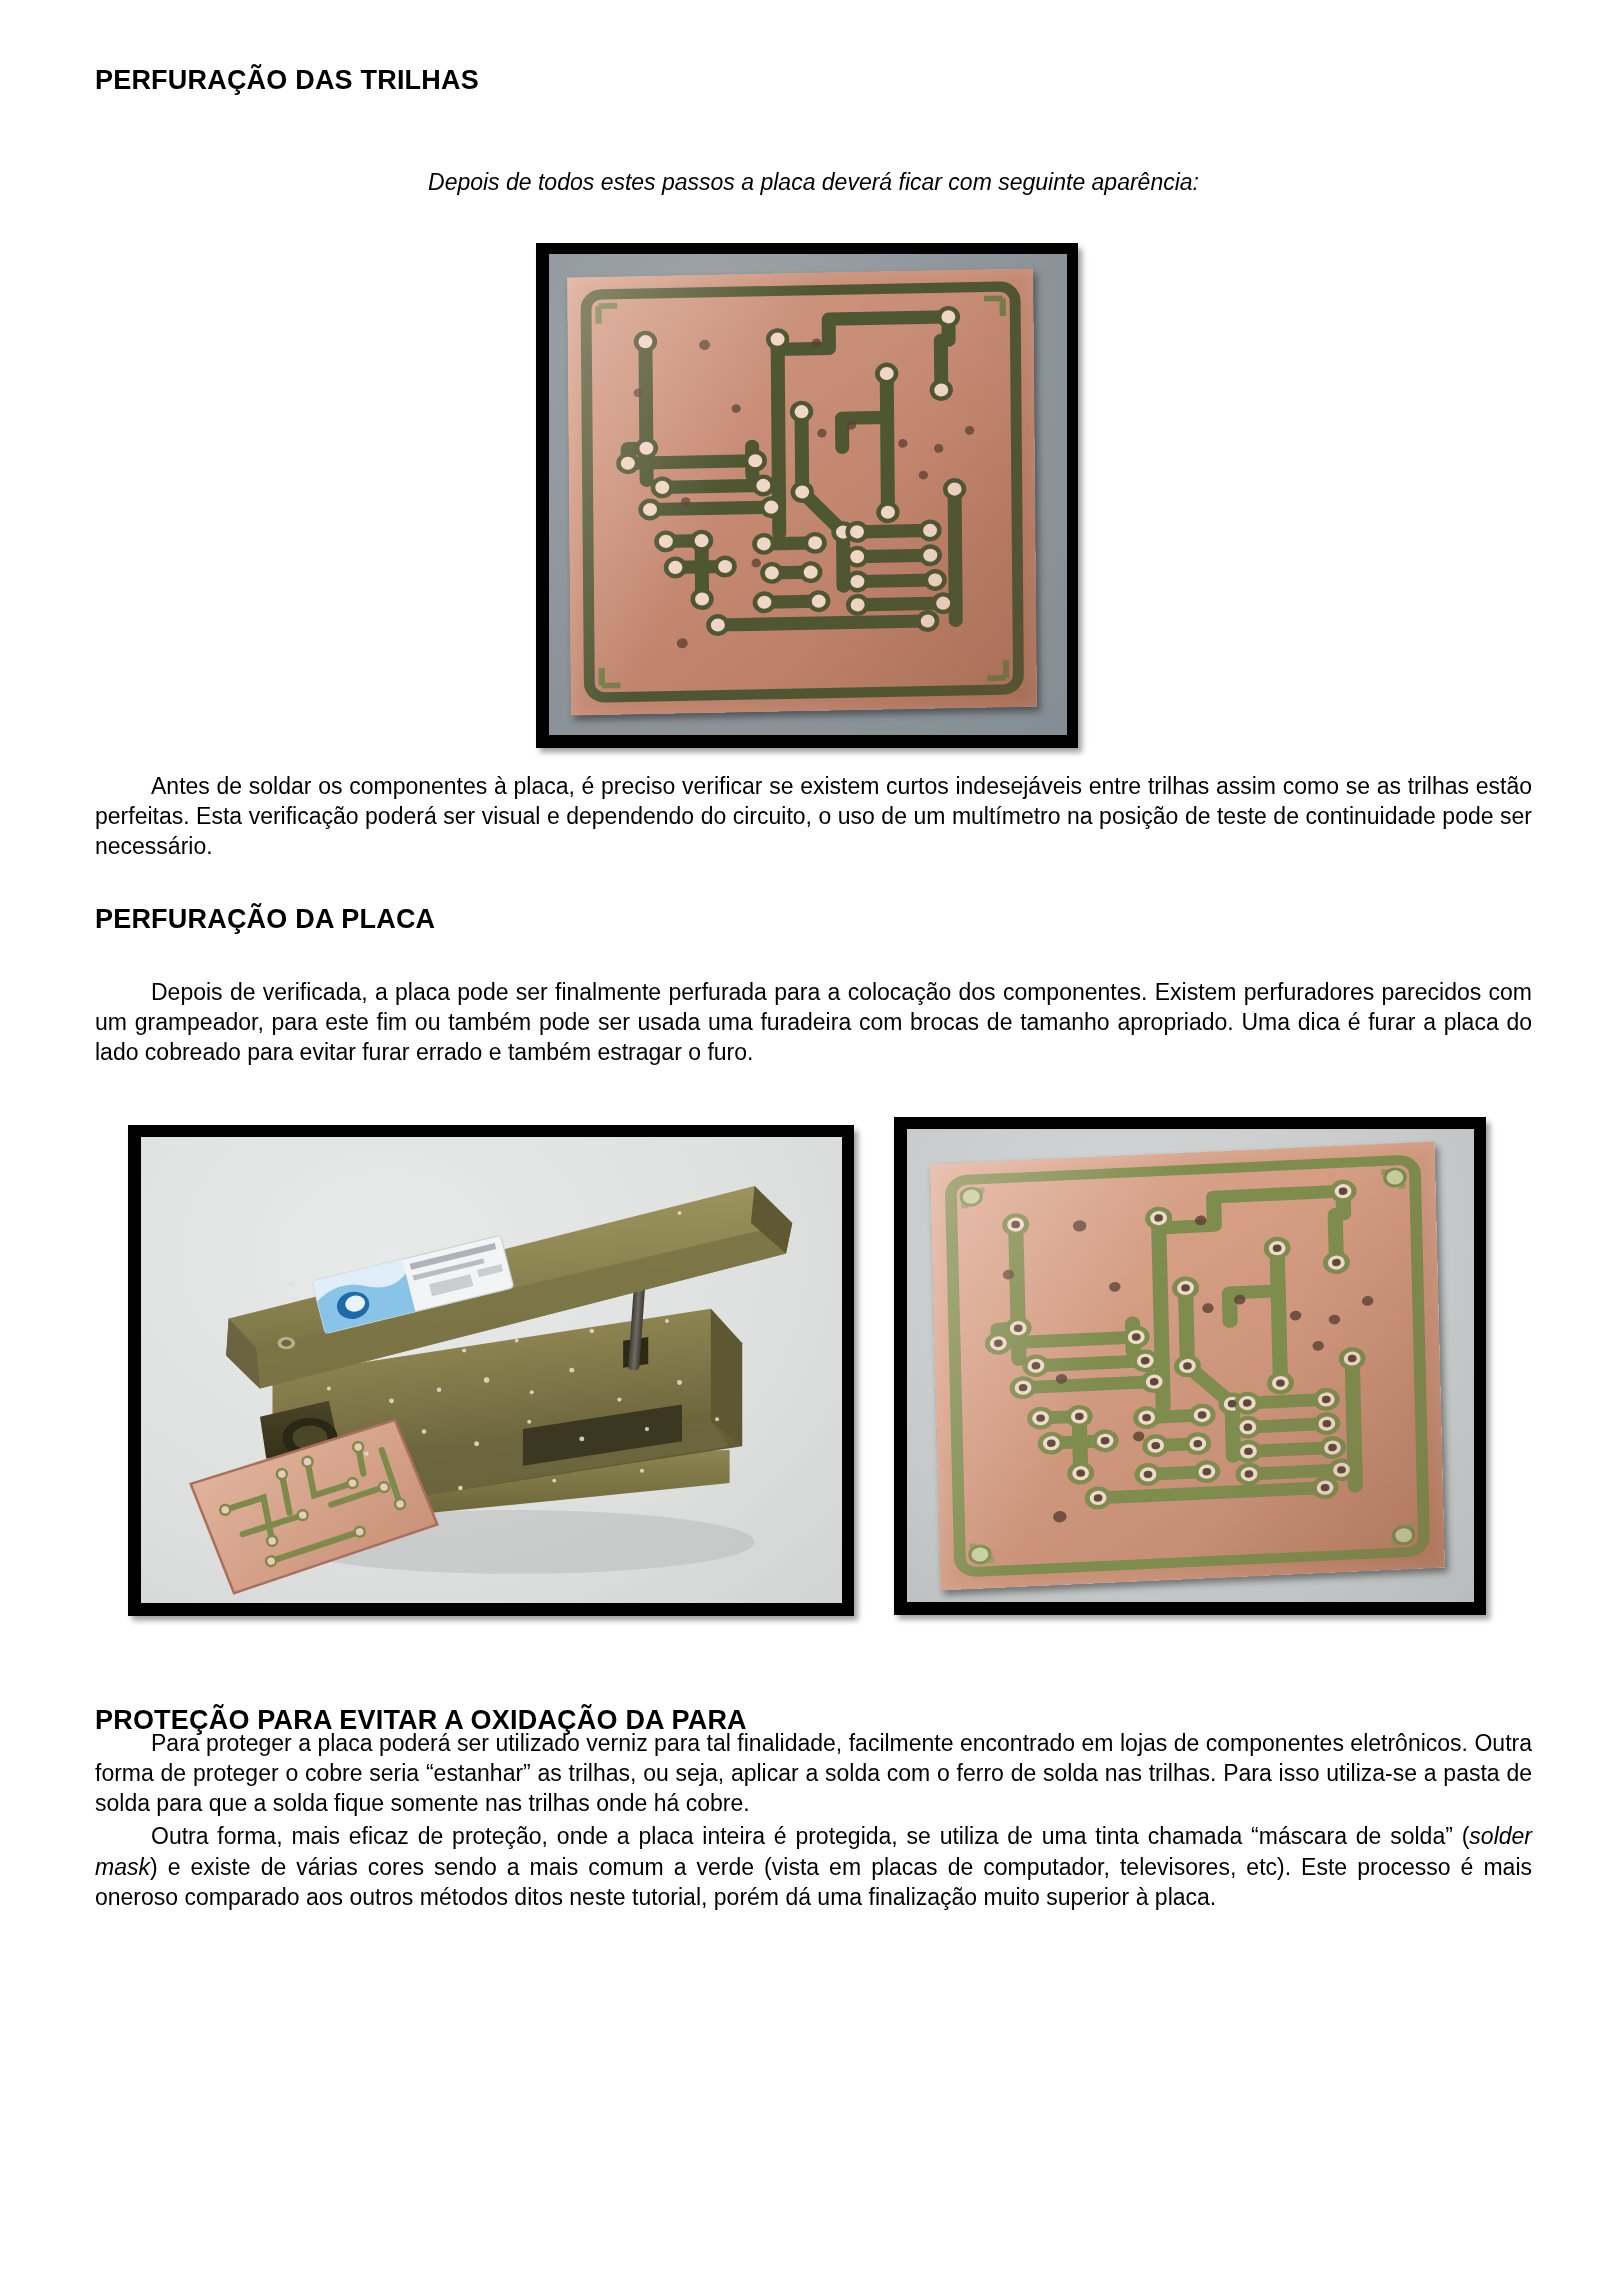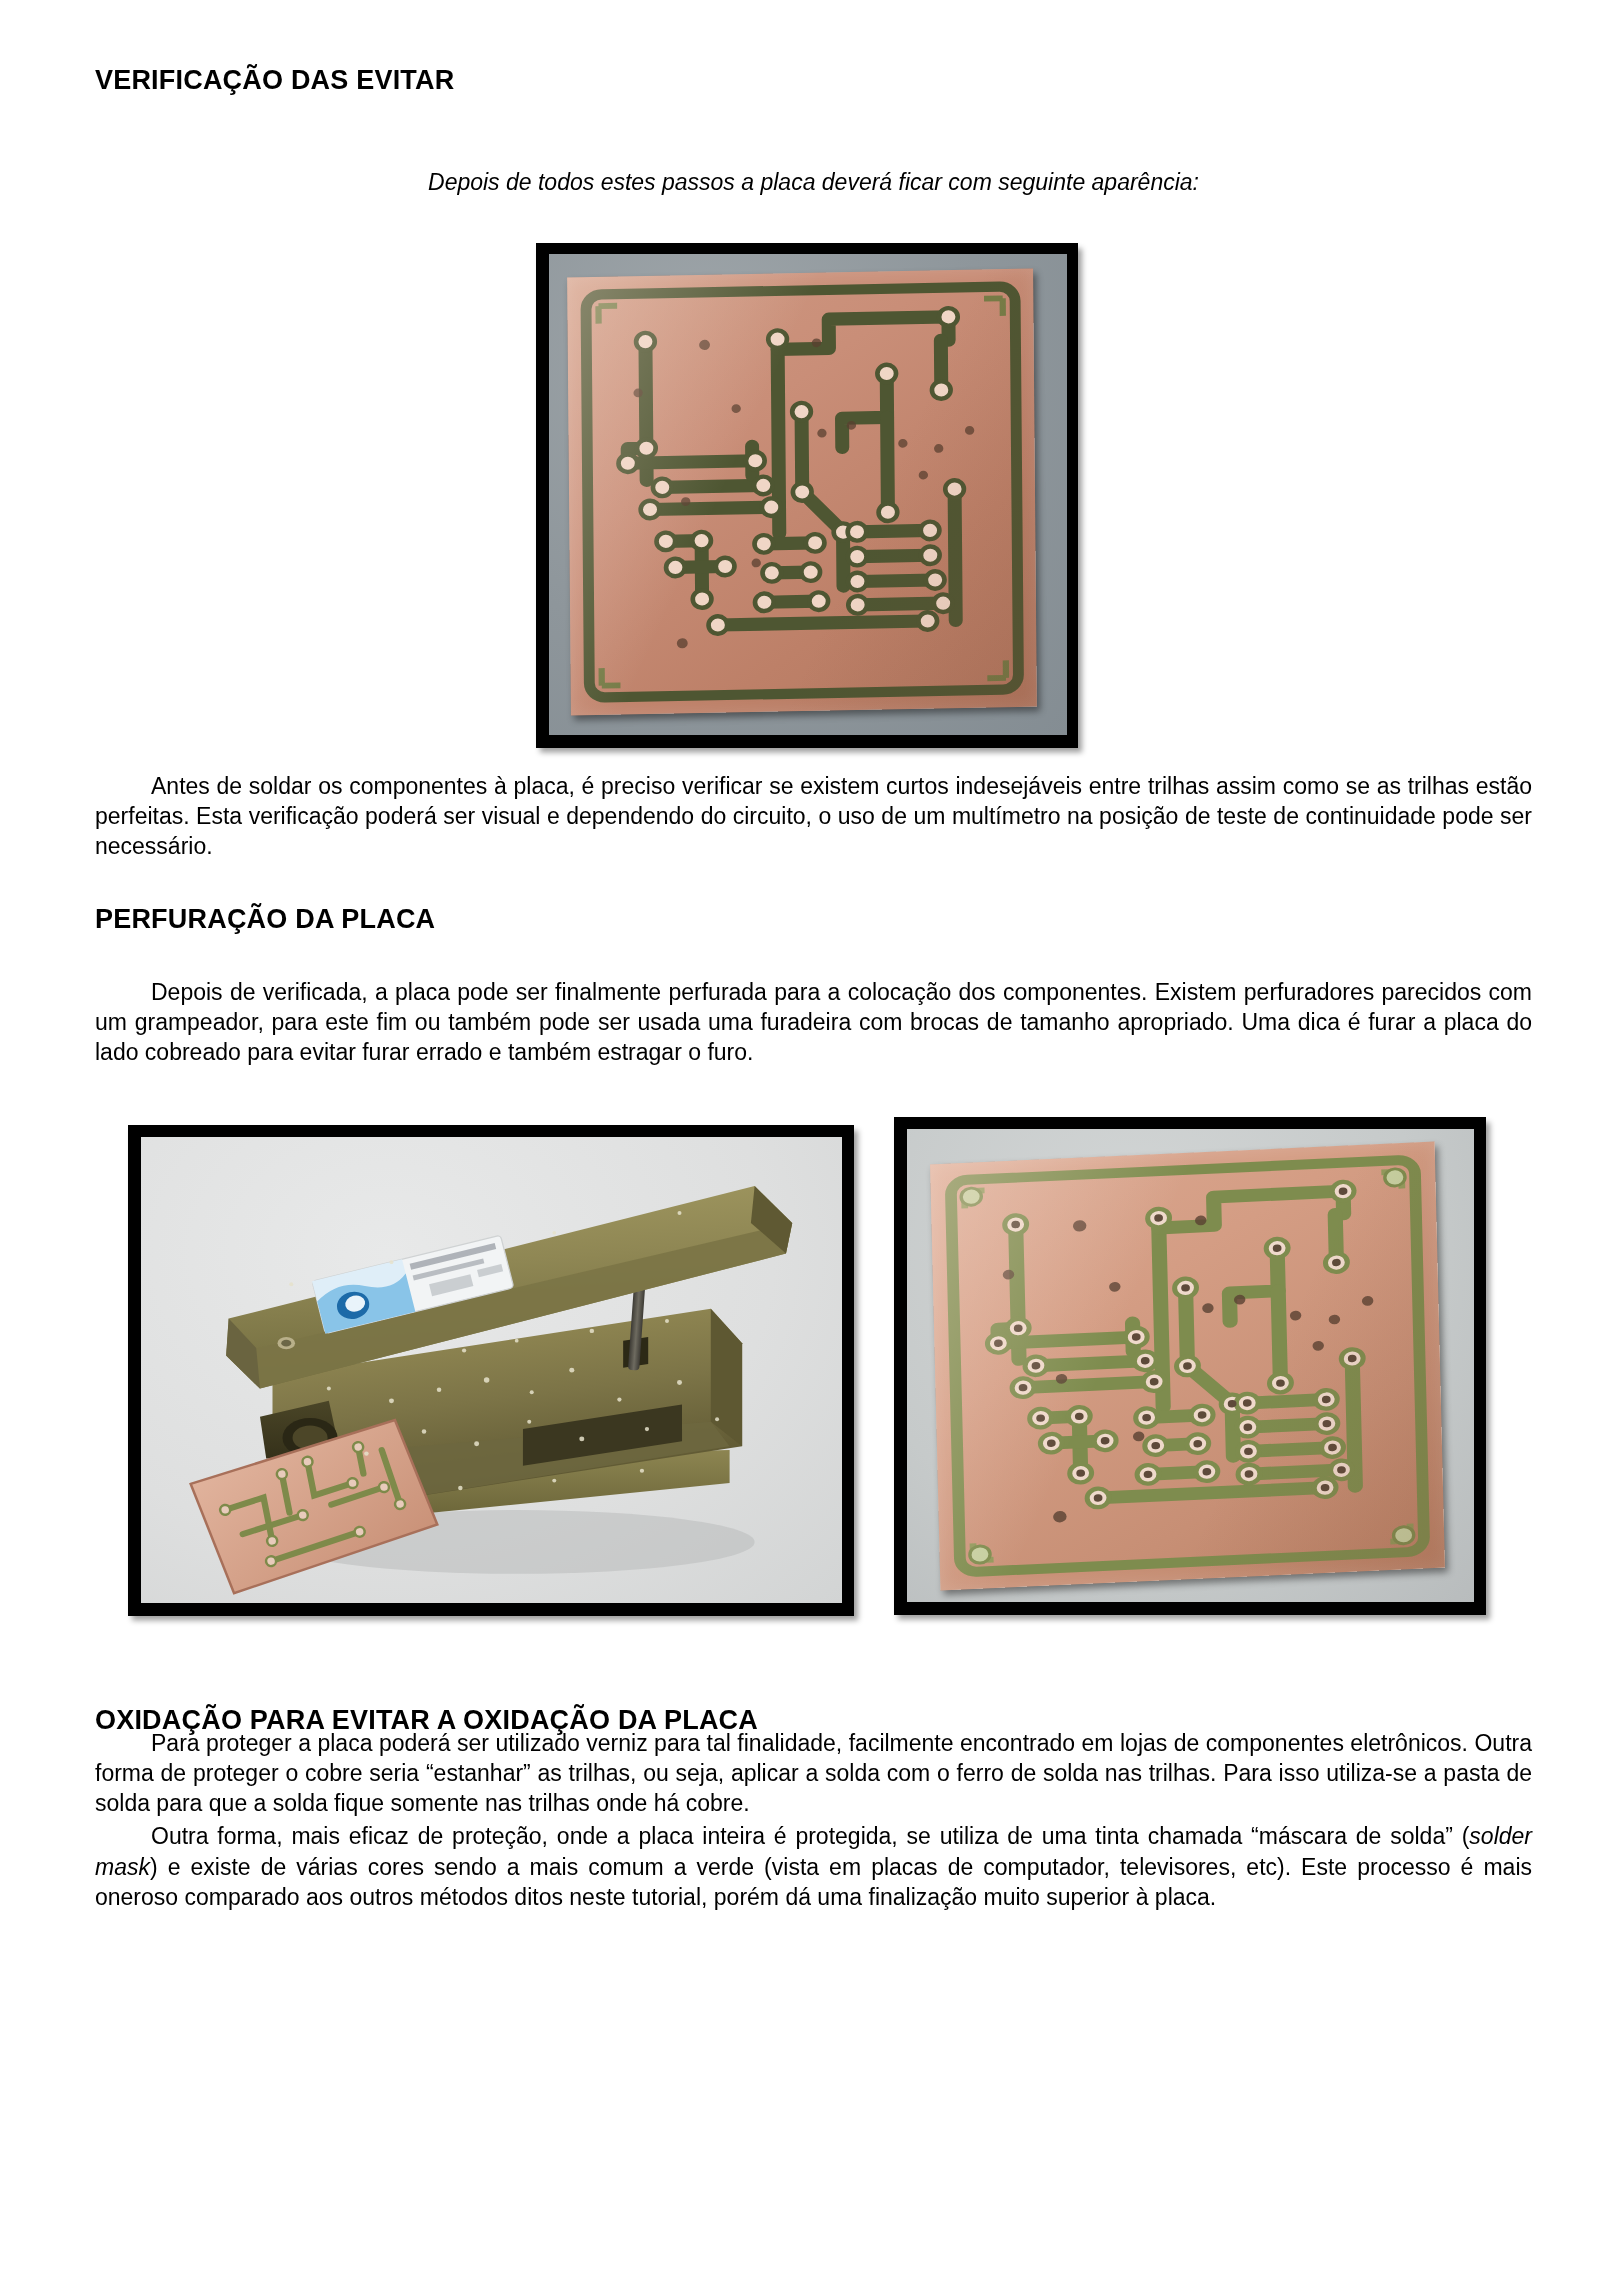--- a/index.html
+++ b/index.html
@@ -108,21 +108,21 @@
   .stapler-scene { position:absolute; inset:0; }
 
   .stapler-svg { position:absolute; inset:0; width:100%; height:100%; }
 </style>
 </head>
 <body>
 
 <div class="page">
 
   <div class="content" style="top:65px;">
-    <h2 class="section-heading">VERIFICAÇÃO DAS EVITAR</h2>
+    <h2 class="section-heading">PERFURAÇÃO DAS TRILHAS</h2>
   </div>
 
   <div class="content" style="top:167px;font-style:italic;">
     <p class="body-text center">Depois de todos estes passos a placa deverá ficar com seguinte aparência:</p>
   </div>
 
   <div class="photo-frame" style="left:536px; top:243px; width:542px; height:505px;">
     <div class="photo-inner" style="left:12.7px; top:11px; right:11px; bottom:12.7px;">
       <div class="pcb-scene">
         <div class="pcb-bg-grey"></div>
@@ -532,21 +532,21 @@
                 <circle cx="276" cy="276" r="6"></circle>
             </g>
           </svg>
           <div class="copper-sheen"></div>
         </div>
       </div>
     </div>
   </div>
 
   <div class="content" style="top:1705px;">
-    <h2 class="section-heading">OXIDAÇÃO PARA EVITAR A OXIDAÇÃO DA PLACA</h2>
+    <h2 class="section-heading">PROTEÇÃO PARA EVITAR A OXIDAÇÃO DA PARA</h2>
   </div>
 
   <div class="content" style="top:1728px;">
     <p class="body-text indent">Para proteger a placa poderá ser utilizado verniz para tal finalidade, facilmente encontrado em lojas de componentes eletrônicos. Outra forma de proteger o cobre seria “estanhar” as trilhas, ou seja, aplicar a solda com o ferro de solda nas trilhas. Para isso utiliza-se a pasta de solda para que a solda fique somente nas trilhas onde há cobre.</p>
     <p class="body-text indent" style="margin-top:3px;">
       <span>Outra forma, mais eficaz de proteção, onde a placa inteira é protegida, se utiliza de uma tinta chamada “máscara de solda” (</span><span class="ital">solder mask</span><span>) e existe de várias cores sendo a mais comum a verde (vista em placas de computador, televisores, etc). Este processo é mais oneroso comparado aos outros métodos ditos neste tutorial, porém dá uma finalização muito superior à placa.</span>
     </p>
   </div>
 
 </div>

